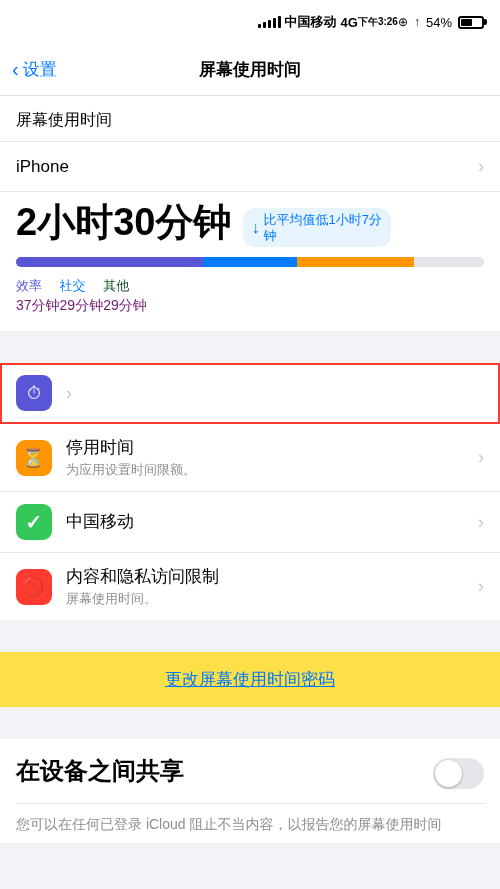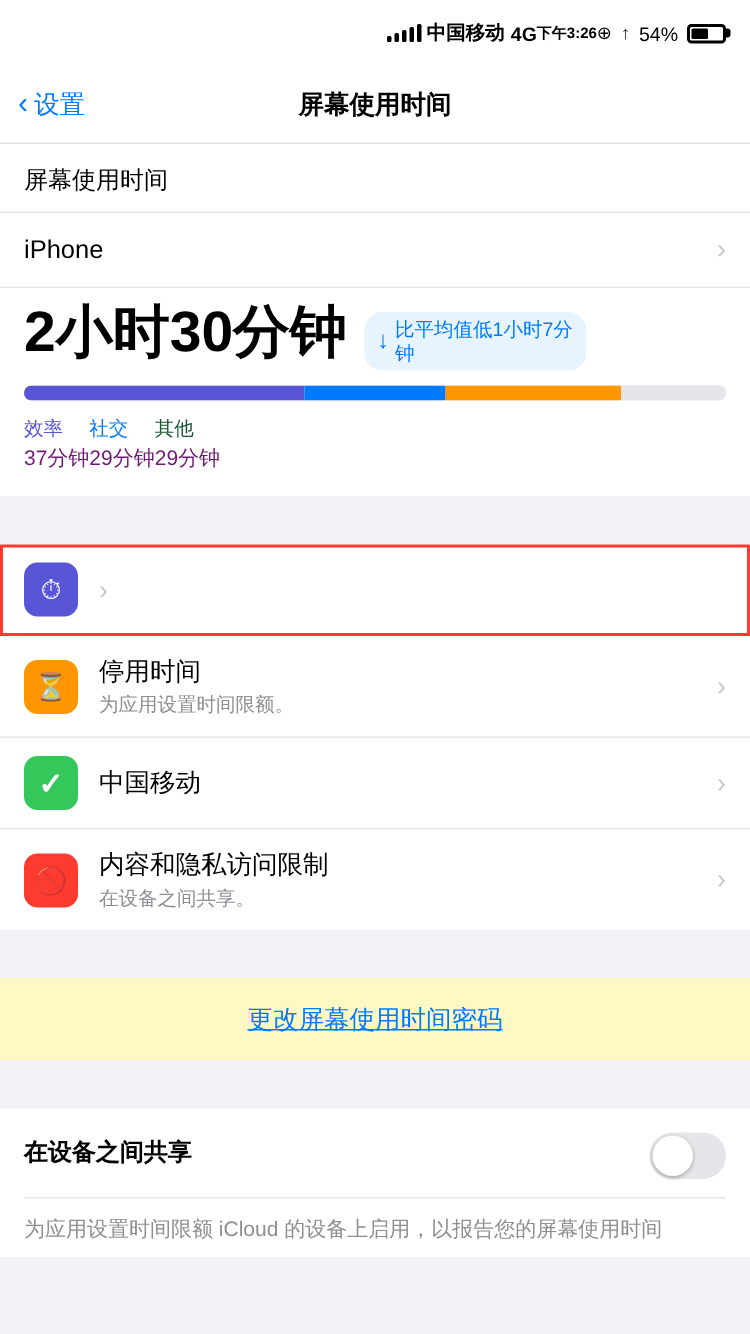--- a/index.html
+++ b/index.html
@@ -278,36 +278,36 @@
     
     .menu-item-highlighted {
       outline: 2.5px solid #ff3b30;
       outline-offset: -2px;
       position: relative;
       z-index: 1;
     }
 
     
     .passcode-link-section {
-      background: #fef9c3;
+      background: #fde047;
       padding: 16px 16px;
       margin-top: 0;
     }
     .passcode-link {
       color: #007aff;
       font-size: 17px;
       text-align: center;
       display: block;
     }
     .share-section {
       background: #fff;
       padding: 16px 16px 0 16px;
     }
     .share-title {
-      font-size: 16px;
+      font-size: 24px;
       font-weight: 700;
       color: #000;
       margin-bottom: 4px;
     }
     .share-toggle-row {
       display: flex;
       align-items: center;
       justify-content: space-between;
       padding-bottom: 12px;
       border-bottom: 1px solid #e5e5ea;
@@ -447,21 +447,21 @@
       </div>
       <span class="menu-item-chevron">›</span>
     </div>
 
     <div class="menu-item">
       <div class="menu-item-icon icon-bg-red">
         <span style="color:#fff;font-size:18px;">🚫</span>
       </div>
       <div class="menu-item-content">
         <div class="menu-item-title">内容和隐私访问限制</div>
-        <div class="menu-item-subtitle">在设备之间共享。</div>
+        <div class="menu-item-subtitle">屏幕使用时间。</div>
       </div>
       <span class="menu-item-chevron">›</span>
     </div>
 
   </div>
 
   <div class="section-gap"></div>
 
   <div class="passcode-link-section">
     <a class="passcode-link" href="#">更改屏幕使用时间密码</a>
@@ -469,16 +469,16 @@
 
   <div class="section-gap"></div>
 
   <div class="share-section">
     <div class="share-toggle-row">
       <span class="share-title">在设备之间共享</span>
       <div class="toggle-switch">
         <div class="toggle-knob"></div>
       </div>
     </div>
-    <div class="share-description">为应用设置时间限额 iCloud 的设备上启用，以报告您的屏幕使用时间</div>
+    <div class="share-description">您可以在任何已登录 iCloud 阻止不当内容，以报告您的屏幕使用时间</div>
   </div>
 
 </div>
 
 </body></html>

